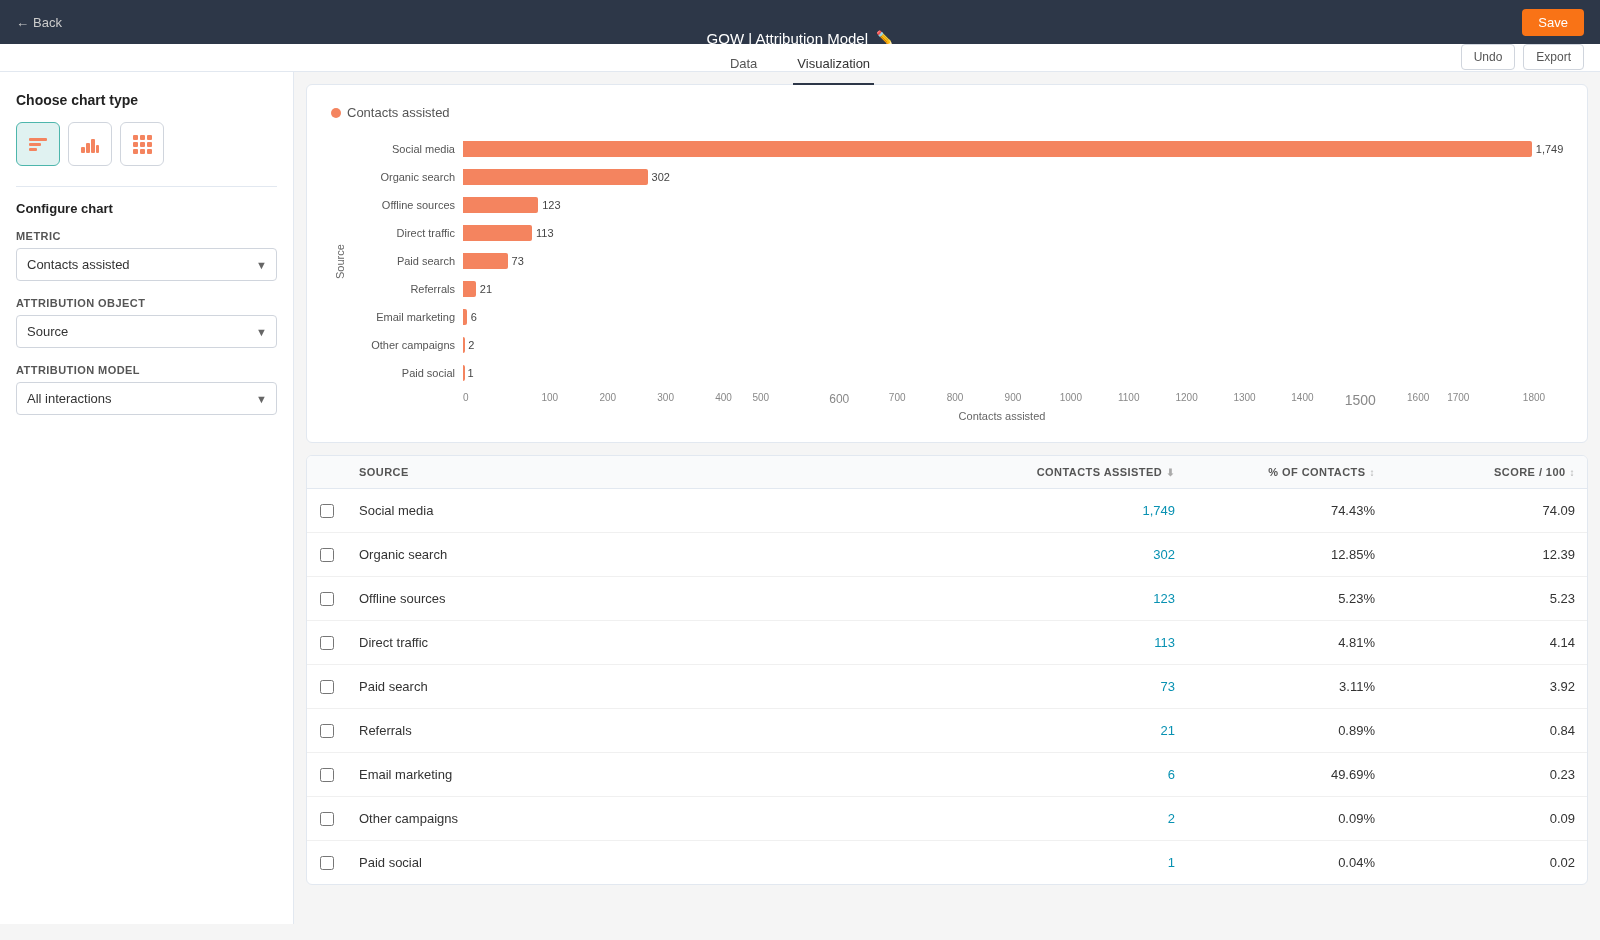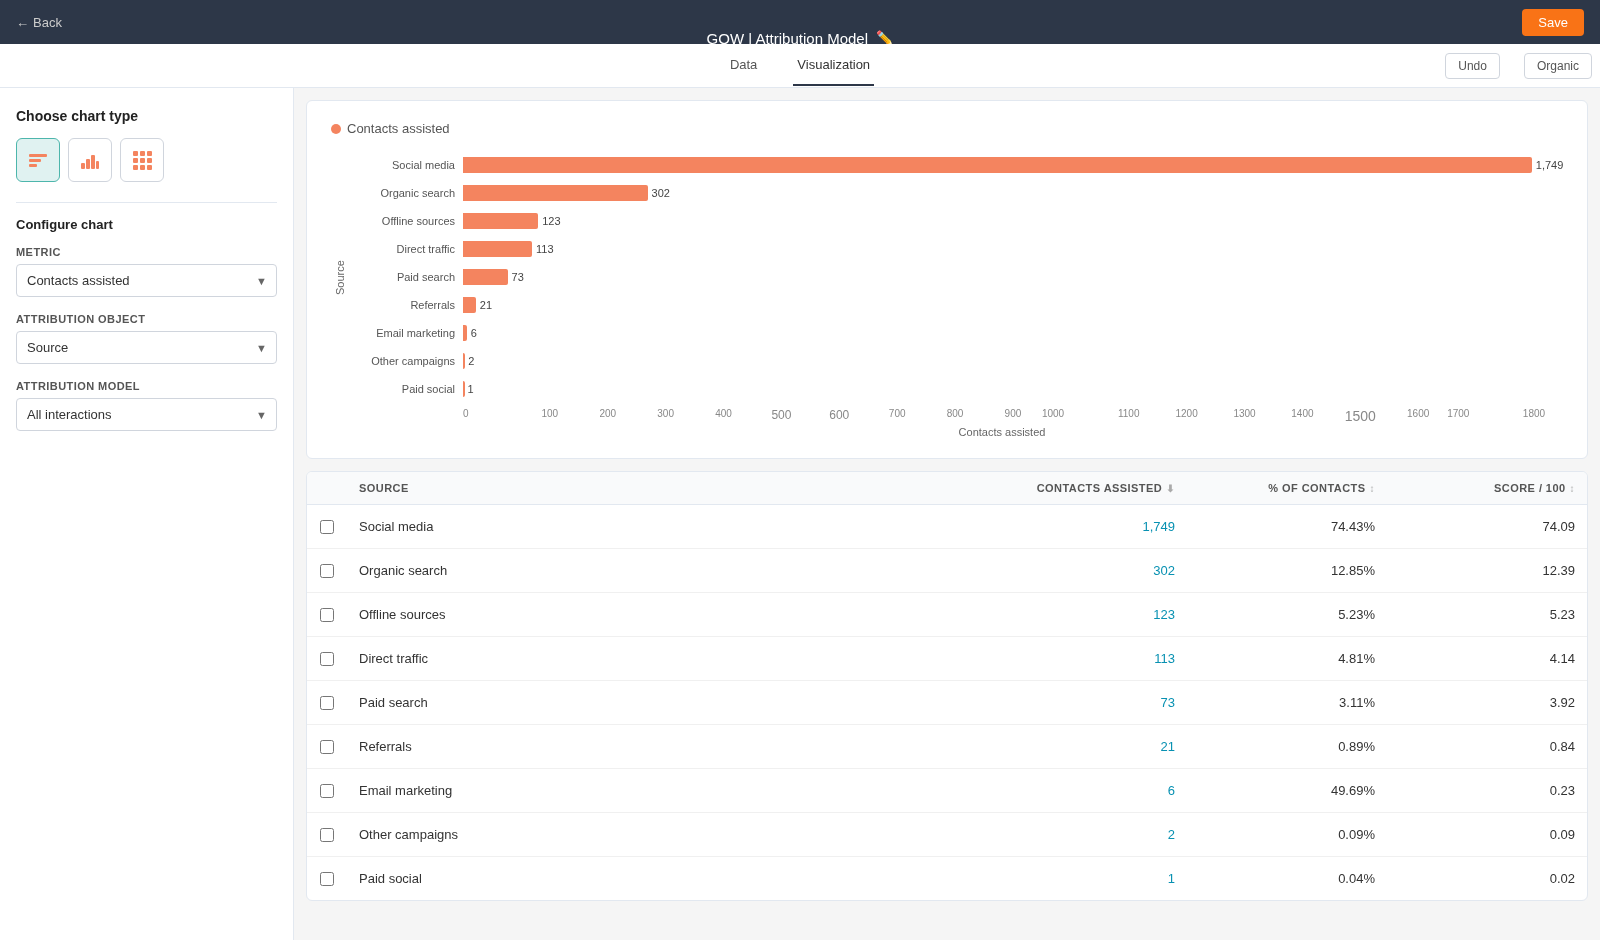--- a/index.html
+++ b/index.html
@@ -6,25 +6,25 @@
     body { font-family: -apple-system, BlinkMacSystemFont, 'Segoe UI', Helvetica, Arial, sans-serif; background: #f5f5f5; font-size: 13px; color: #333; }
 
     
     .header { background: #2d3748; height: 44px; display: flex; align-items: center; justify-content: space-between; padding: 0 16px; position: relative; }
     .header-back { color: #ccc; font-size: 13px; cursor: pointer; display: flex; align-items: center; gap: 4px; background: none; border: none; }
     .header-title { position: absolute; left: 50%; transform: translateX(-50%); color: #fff; font-size: 15px; font-weight: 500; display: flex; align-items: center; gap: 8px; margin-top: 32px; }
     .header-title .edit-icon { color: #aaa; cursor: pointer; font-size: 14px; }
     .header-save { background: #f97316; color: #fff; border: none; border-radius: 4px; padding: 6px 16px; font-size: 13px; font-weight: 500; cursor: pointer; }
 
     
-    .tabs-bar { background: #fff; border-bottom: 1px solid #e2e8f0; height: 44px; display: flex; align-items: center; justify-content: center; position: relative; }
+    .tabs-bar { background: #fff; border-bottom: 1px solid #e2e8f0; height: 28px; display: flex; align-items: flex-start; justify-content: center; position: relative; }
     .tabs { display: flex; gap: 32px; }
     .tab { font-size: 13px; color: #555; padding: 12px 4px; cursor: pointer; border-bottom: 2px solid transparent; }
     .tab.active { color: #333; font-weight: 500; border-bottom: 2px solid #2d3748; }
-    .tabs-actions { position: absolute; right: 8px; display: flex; gap: 24px; }
+    .tabs-actions { position: absolute; right: 16px; display: flex; gap: 8px; }
     .tabs-action-btn { background: #fff; border: 1px solid #d0d5dd; border-radius: 4px; padding: 5px 12px; font-size: 12px; color: #555; cursor: pointer; }
 
     
     .main-layout { display: flex; height: calc(940px - 88px); }
 
     
     .sidebar { width: 294px; background: #fff; border-right: 1px solid #e2e8f0; padding: 20px 16px; overflow-y: auto; flex-shrink: 0; }
     .sidebar-section-title { font-size: 14px; font-weight: 600; color: #222; margin-bottom: 14px; }
     .chart-type-buttons { display: flex; gap: 8px; margin-bottom: 20px; }
     .chart-type-btn { width: 44px; height: 44px; border: 1px solid #d0d5dd; border-radius: 6px; display: flex; align-items: center; justify-content: center; cursor: pointer; background: #fff; }
@@ -75,21 +75,21 @@
   <button class="header-save">Save</button>
 </header>
 
 <div class="tabs-bar">
   <div class="tabs">
     <div class="tab">Data</div>
     <div class="tab active">Visualization</div>
   </div>
   <div class="tabs-actions">
     <button class="tabs-action-btn">Undo</button>
-    <button class="tabs-action-btn">Organic</button>
+    <button class="tabs-action-btn">Export</button>
   </div>
 </div>
 
 <div class="main-layout">
 
   <aside class="sidebar">
     <div class="sidebar-section-title">Choose chart type</div>
     <div class="chart-type-buttons">
 
       <button class="chart-type-btn active">
@@ -235,26 +235,26 @@
                   </div>
                 </div>
               </div>
             </div>
             <div style="display:flex;margin-left:132px;margin-top:4px;">
               <div style="flex:1;font-size:10px;color:#888;text-align:left">0</div>
               <div style="flex:1;font-size:10px;color:#888;text-align:center">100</div>
               <div style="flex:1;font-size:10px;color:#888;text-align:center">200</div>
               <div style="flex:1;font-size:10px;color:#888;text-align:center">300</div>
               <div style="flex:1;font-size:10px;color:#888;text-align:center">400</div>
-              <div style="flex:1;font-size:12px;color:#888;text-align:center">500</div>
+              <div style="flex:1;font-size:10px;color:#888;text-align:left">500</div>
               <div style="flex:1;font-size:12px;color:#888;text-align:center">600</div>
               <div style="flex:1;font-size:10px;color:#888;text-align:center">700</div>
               <div style="flex:1;font-size:10px;color:#888;text-align:center">800</div>
               <div style="flex:1;font-size:10px;color:#888;text-align:center">900</div>
-              <div style="flex:1;font-size:10px;color:#888;text-align:left">1000</div>
+              <div style="flex:1;font-size:10px;color:#888;text-align:center">1000</div>
               <div style="flex:1;font-size:10px;color:#888;text-align:center">1100</div>
               <div style="flex:1;font-size:10px;color:#888;text-align:center">1200</div>
               <div style="flex:1;font-size:10px;color:#888;text-align:center">1300</div>
               <div style="flex:1;font-size:10px;color:#888;text-align:center">1400</div>
               <div style="flex:1;font-size:14px;color:#888;text-align:center">1500</div>
               <div style="flex:1;font-size:10px;color:#888;text-align:center">1600</div>
               <div style="flex:1;font-size:10px;color:#888;text-align:left">1700</div>
               <div style="flex:1;font-size:10px;color:#888;text-align:center">1800</div>
             </div>
             <div style="text-align:center;margin-left:110px;font-size:11px;color:#666;margin-top:2px;">Contacts assisted</div>

